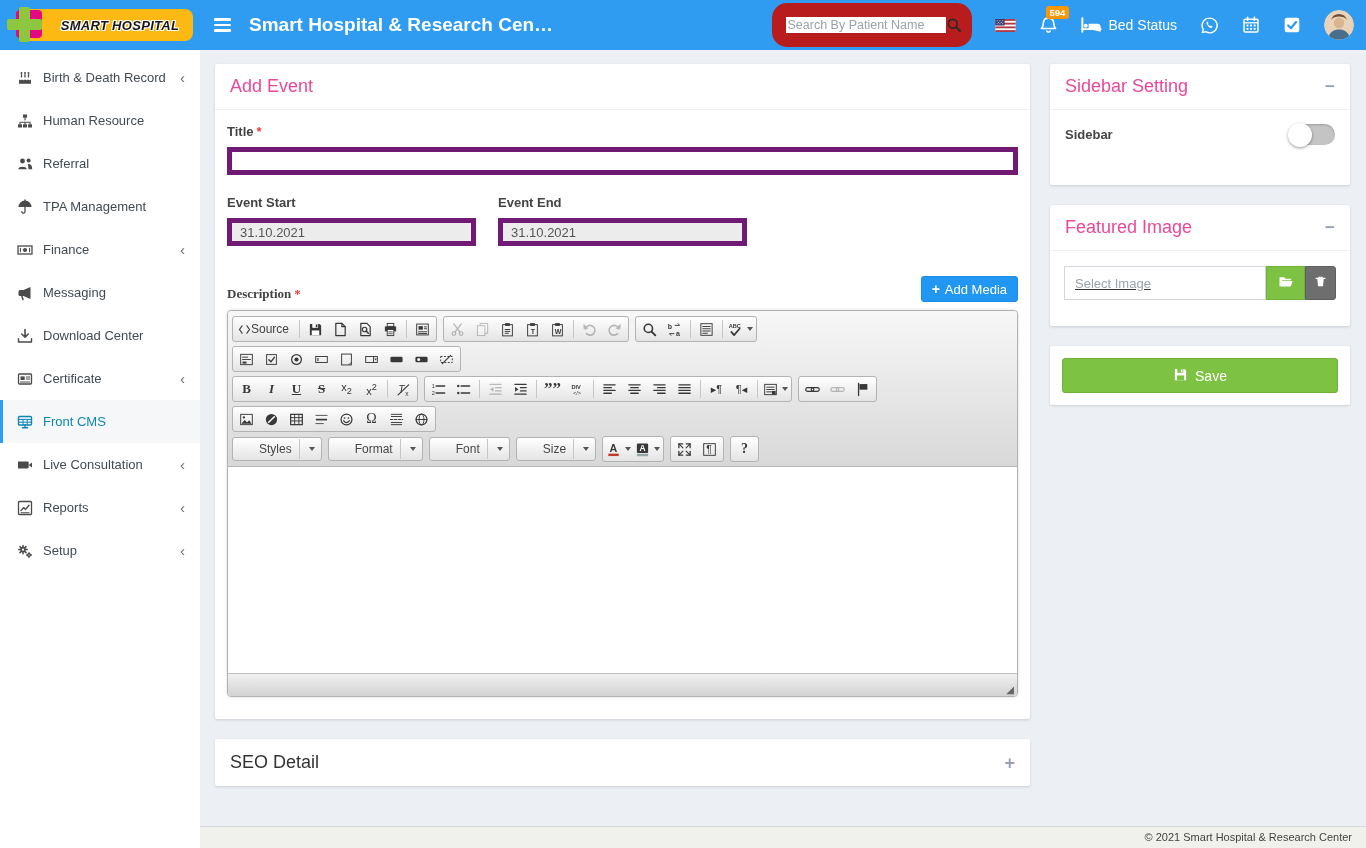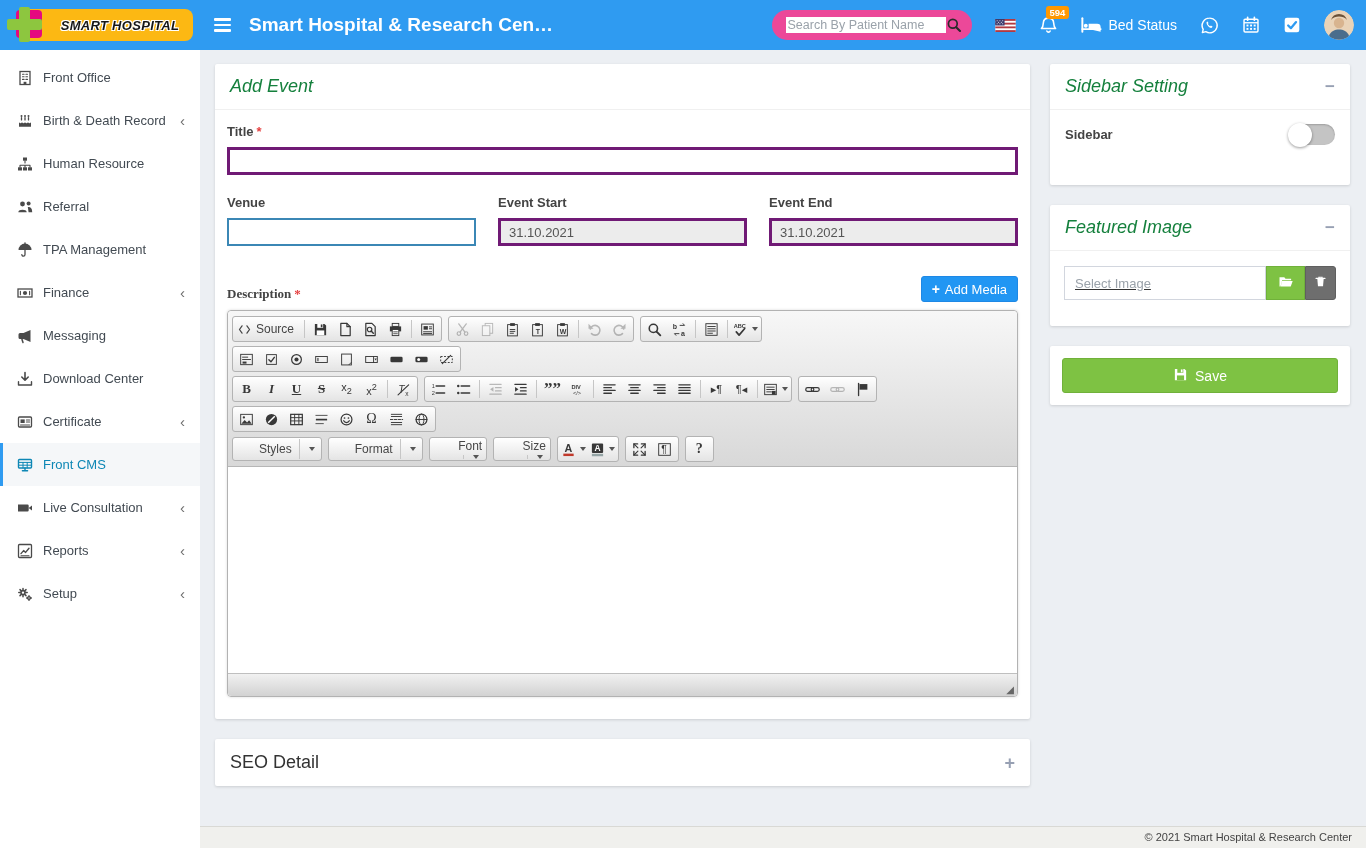--- a/index.html
+++ b/index.html
@@ -26,21 +26,21 @@
   .logo-emblem .em-h { position:absolute; left:0; top:12px; width:35px; height:11px; background:#8dc63f; border-radius:2px; }
   .logo-text {
     font-size:13px; font-weight:bold; font-style:italic; letter-spacing:.3px; color:#161616; white-space:nowrap;
     text-shadow:-1px -1px 0 #fff, 1px -1px 0 #fff, -1px 1px 0 #fff, 1px 1px 0 #fff;
   }
   .hamburger { margin:0 14px 0 10px; background:none; border:none; cursor:pointer; padding:4px; display:flex; flex-direction:column; gap:3px; }
   .hamburger span { display:block; width:17px; height:2.5px; background:#fff; border-radius:1px; }
   .app-title { margin:0; font-size:19px; font-weight:bold; color:#fff; white-space:nowrap; }
   .navbar-right { margin-left:auto; display:flex; align-items:center; gap:23px; padding-right:12px; }
   .search-box {
-    width:200px; height:30px; background:#ec4899; border-radius:15px;
+    width:200px; height:44px; background:#b91c1c; border-radius:15px;
     display:flex; align-items:center; padding:0 10px 0 14px;
   }
   .search-box input { flex:1; border:none; outline:none; font-size:12.5px; color:#333; font-family:"Liberation Sans",sans-serif; min-width:0; }
   .search-box input::placeholder { color:#9aa2aa; }
   .search-icon { display:flex; cursor:pointer; }
   .nav-item { position:relative; display:flex; align-items:center; gap:7px; color:#fff; cursor:pointer; }
   .nav-item .nav-label { font-size:14px; color:#fff; }
   .nav-badge {
     position:absolute; top:-10px; left:7px; background:#ff9800; color:#fff;
     font-size:9.5px; font-weight:bold; padding:1px 4px; border-radius:3px; line-height:1.2;
@@ -61,27 +61,27 @@
   
   .main { position:absolute; top:50px; left:200px; right:0; bottom:0; display:flex; flex-direction:column; }
   .content { flex:1; padding:14px 16px 0 15px; display:flex; gap:20px; align-items:flex-start; }
   .left-col { flex:1; min-width:0; }
   .right-col { width:300px; flex:none; display:flex; flex-direction:column; }
   .card { background:#fff; box-shadow:0 1px 3px rgba(0,0,0,.14); border-radius:2px; }
   .card-header {
     display:flex; align-items:center; justify-content:space-between;
     padding:12px 15px; border-bottom:1px solid #f0f0f0;
   }
-  .card-header h2, .card-header h3 { margin:0; font-size:18px; font-weight:400; color:#15803d;font-style:italic; }
+  .card-header h2, .card-header h3 { margin:0; font-size:18px; font-weight:400; color:#ec4899; }
   .collapse-icon { color:#97a0b3; font-size:17px; font-weight:bold; cursor:pointer; line-height:1; }
   .card-body { padding:14px 12px 22px; }
   label.f-label { display:block; font-weight:bold; font-size:13px; color:#444; margin-bottom:8px; }
   .req { color:#e53e3e; font-style:normal; margin-left:3px; font-weight:bold; }
   .form-control {
-    width:100%; height:28px; border:3px solid #701a75; border-radius:0;
+    width:100%; height:28px; border:5px solid #701a75; border-radius:0;
     padding:4px 8px; font-size:13px; color:#333; outline:none; background:#fff;
     font-family:"Liberation Sans",sans-serif;
   }
   .form-control.focused { border:2px solid #3b87b5; }
   .form-control.readonly { background:#ececec; color:#555; }
   .form-grid { display:grid; grid-template-columns:1fr 1fr 1fr; gap:22px; margin-top:20px; }
   .desc-row { display:flex; justify-content:space-between; align-items:flex-end; margin-top:30px; margin-bottom:8px; }
   .btn-add-media {
     display:inline-flex; align-items:center; gap:5px; background:#2196f3; border:1px solid #1e88e5;
     color:#fff; font-size:13px; padding:4px 10px; border-radius:3px; cursor:pointer;
@@ -94,26 +94,26 @@
   .cke-row { display:flex; flex-wrap:wrap; align-items:center; }
   .cke-pill {
     display:inline-flex; align-items:center; margin:2px 6px 2px 0; padding:1px;
     border:1px solid #b3b3b3; border-radius:3px; background:linear-gradient(#ffffff,#e4e4e4);
   }
   .cke-btn {
     display:inline-flex; align-items:center; justify-content:center; min-width:25px; height:22px;
     padding:0 2px; color:#383838; cursor:pointer; border-radius:2px; background:none; border:none;
     font-family:"Liberation Sans",sans-serif;
   }
-  .cke-btn.with-label { padding:0 7px 0 4px; gap:5px; font-size:12px; color:#444; }
+  .cke-btn.with-label { padding:0 7px 0 4px; font-size:12px; color:#444; }
   .cke-btn.disabled { opacity:.32; cursor:default; }
   .cke-sep { width:1px; height:18px; background:#c6c6c6; margin:0 3px; flex:none; }
   .dd-arrow { width:0; height:0; border-left:3px solid transparent; border-right:3px solid transparent; border-top:4px solid #555; margin-left:4px; }
   .combo { display:inline-flex; align-items:center; height:24px; min-width:86px; padding-left:26px; font-size:12px; color:#474747; cursor:pointer; }
-  .combo.small { min-width:58px;flex-direction:column; }
+  .combo.small { min-width:58px; }
   .combo .combo-label { flex:1; }
   .combo .combo-arrow { border-left:1px solid #c6c6c6; align-self:stretch; display:flex; align-items:center; padding:0 5px; margin-left:7px; }
   .tg { font-size:13px; font-weight:bold; font-family:"Liberation Serif",serif; }
   .tg.it { font-style:italic; }
   .tg.un { text-decoration:underline; }
   .tg.st { text-decoration:line-through; }
   .tsm { font-size:11px; }
   .tq { font-size:17px; font-weight:bold; font-family:"Liberation Serif",serif; line-height:10px; }
   .cke-content { height:206px; background:#fff; cursor:text; }
   .cke-bottom {
@@ -274,30 +274,20 @@
         </div>
       </div>
   </div>
 </header>
 
 <nav class="sidebar">
   <ul class="side-list" id="sidebar-list">
       <li class="side-item">
         <span class="s-icon">
           <svg viewBox="0 0 16 16" width="16" height="16">
-            <rect x="3" y="1.5" width="10" height="13" fill="none" stroke="currentColor" stroke-width="1.3"></rect>
-            <path d="M5.5 4.2h1.6M8.9 4.2h1.6M5.5 6.8h1.6M8.9 6.8h1.6M5.5 9.4h1.6M8.9 9.4h1.6" fill="none" stroke="currentColor" stroke-width="1.1" stroke-linecap="round" stroke-linejoin="round"></path>
-            <path d="M6.6 11.8h2.8v2.7H6.6z" fill="currentColor"></path>
-          </svg>
-        </span>
-        <span class="s-label">Front Office</span>
-      </li>
-      <li class="side-item">
-        <span class="s-icon">
-          <svg viewBox="0 0 16 16" width="16" height="16">
             <path d="M4.5 4.6v2.3M8 4.6v2.3M11.5 4.6v2.3" fill="none" stroke="currentColor" stroke-width="1.3" stroke-linecap="round" stroke-linejoin="round"></path>
             <circle cx="4.5" cy="3" r="1" fill="currentColor"></circle>
             <circle cx="8" cy="3" r="1" fill="currentColor"></circle>
             <circle cx="11.5" cy="3" r="1" fill="currentColor"></circle>
             <path d="M2 9.2c1 1.3 2 1.3 3 0 1 1.3 2 1.3 3 0 1 1.3 2 1.3 3 0 1 1.3 2 1.3 3 0v4.6H2z" fill="currentColor"></path>
           </svg>
         </span>
         <span class="s-label">Birth &amp; Death Record</span>
         <span class="chev">‹</span>
       </li>
@@ -431,24 +421,20 @@
         <div class="card-body">
 
           <div>
             <label class="f-label">
               <span>Title</span><i class="req">*</i>
             </label>
             <input class="form-control" style="">
           </div>
 
           <div class="form-grid">
-            <div>
-              <label class="f-label">Venue</label>
-              <input class="form-control focused" style="">
-            </div>
             <div>
               <label class="f-label">Event Start</label>
               <input class="form-control readonly" readonly="" value="31.10.2021" style="">
             </div>
             <div>
               <label class="f-label">Event End</label>
               <input class="form-control readonly" readonly="" value="31.10.2021" style="">
             </div>
           </div>
 

